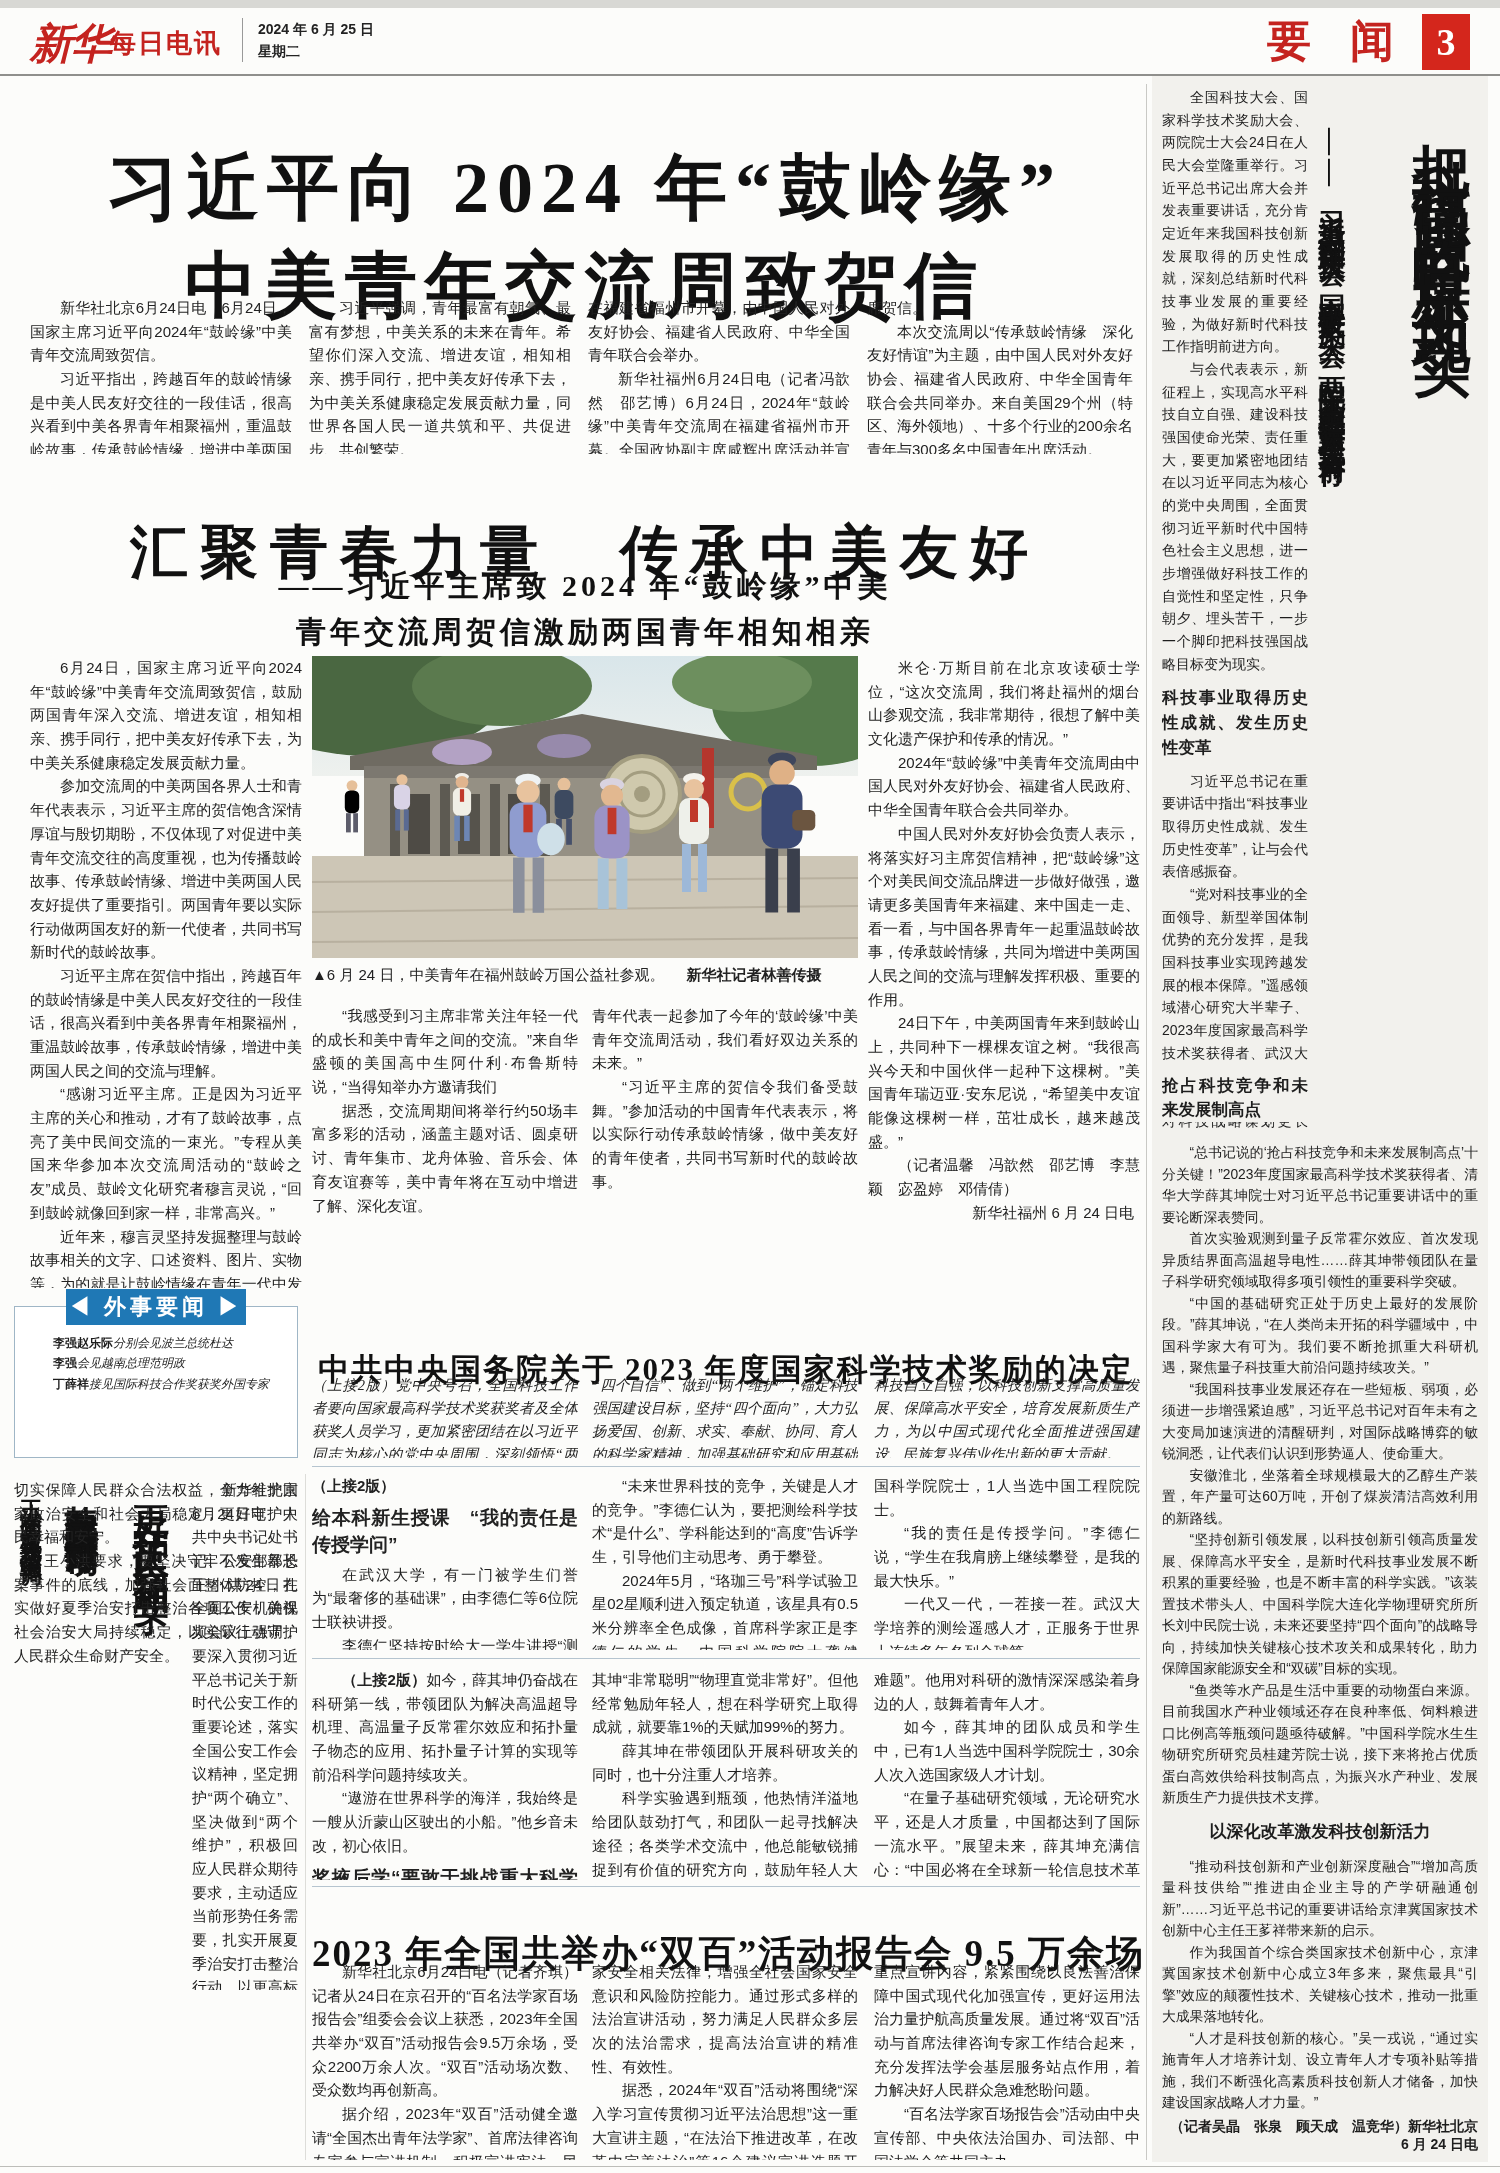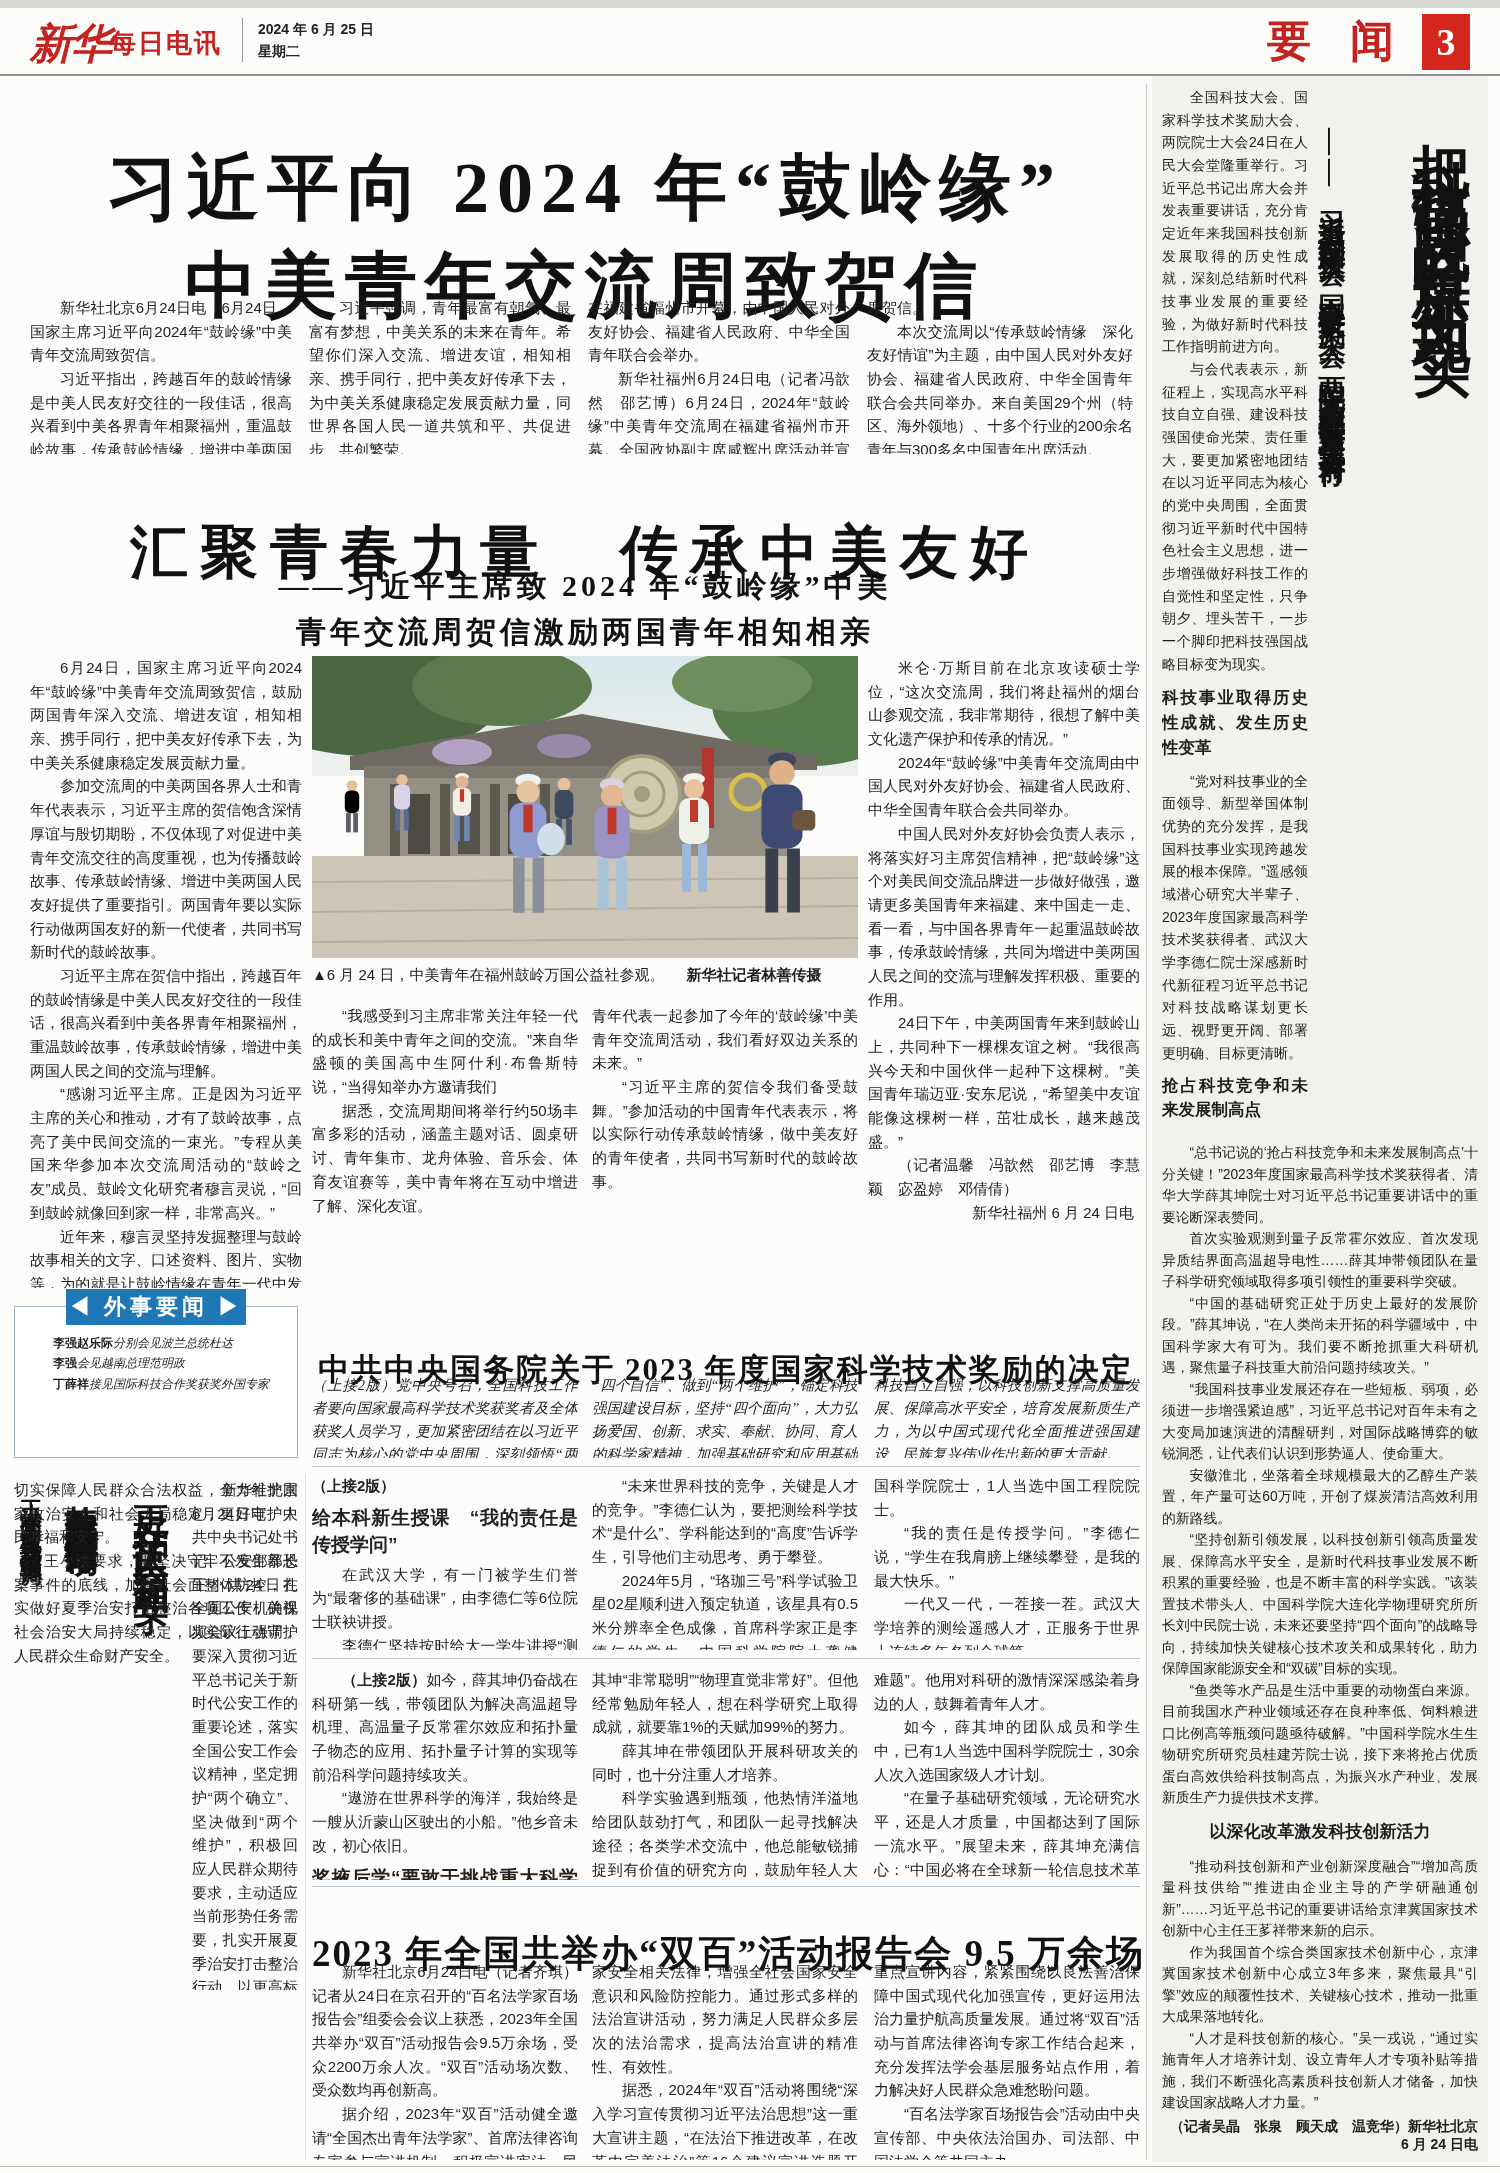--- a/index.html
+++ b/index.html
@@ -363,20 +363,21 @@
   </section>
 
   <section class="tech">
     <div class="narrow">
       <div>
           <p>全国科技大会、国家科学技术奖励大会、两院院士大会24日在人民大会堂隆重举行。习近平总书记出席大会并发表重要讲话，充分肯定近年来我国科技创新发展取得的历史性成就，深刻总结新时代科技事业发展的重要经验，为做好新时代科技工作指明前进方向。</p>
           <p>与会代表表示，新征程上，实现高水平科技自立自强、建设科技强国使命光荣、责任重大，要更加紧密地团结在以习近平同志为核心的党中央周围，全面贯彻习近平新时代中国特色社会主义思想，进一步增强做好科技工作的自觉性和坚定性，只争朝夕、埋头苦干，一步一个脚印把科技强国战略目标变为现实。</p>
         </div>
       <div class="tech-subhead">科技事业取得历史性成就、发生历史性变革</div>
       <div>
+          <p>习近平总书记在重要讲话中指出“科技事业取得历史性成就、发生历史性变革”，让与会代表倍感振奋。</p>
           <p>“党对科技事业的全面领导、新型举国体制优势的充分发挥，是我国科技事业实现跨越发展的根本保障。”遥感领域潜心研究大半辈子、2023年度国家最高科学技术奖获得者、武汉大学李德仁院士深感新时代新征程习近平总书记对科技战略谋划更长远、视野更开阔、部署更明确、目标更清晰。</p>
         </div>
       <div class="tech-subhead sub2pin">抢占科技竞争和未来发展制高点</div>
     </div>
     <div class="vsub">
       <span>——习近平总书记在全国科技大会、国家科学技术奖励</span>
       <span>大会、两院院士大会上的重要讲话鼓舞与会代表奋勇前行</span>
     </div>
     <div class="vmain">把科技强国战略目标变为现实</div>
     <div class="lower">

